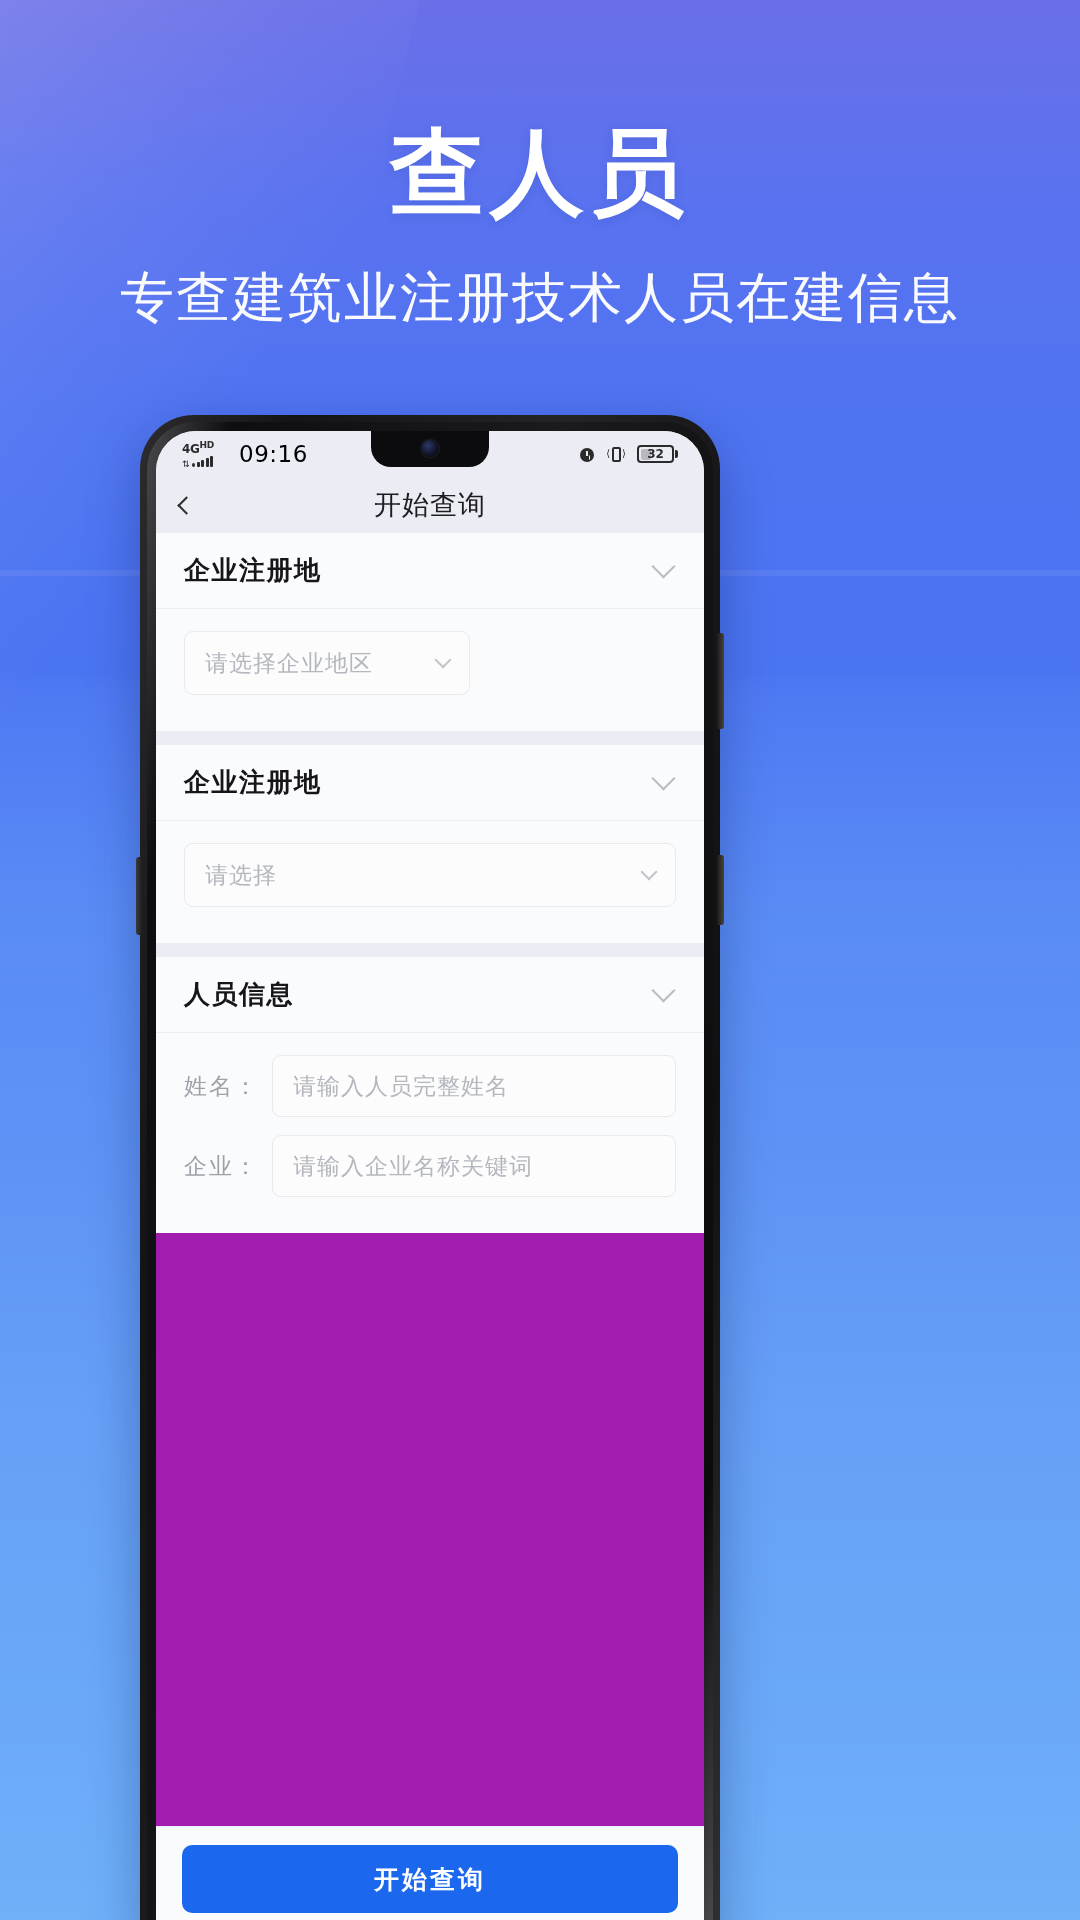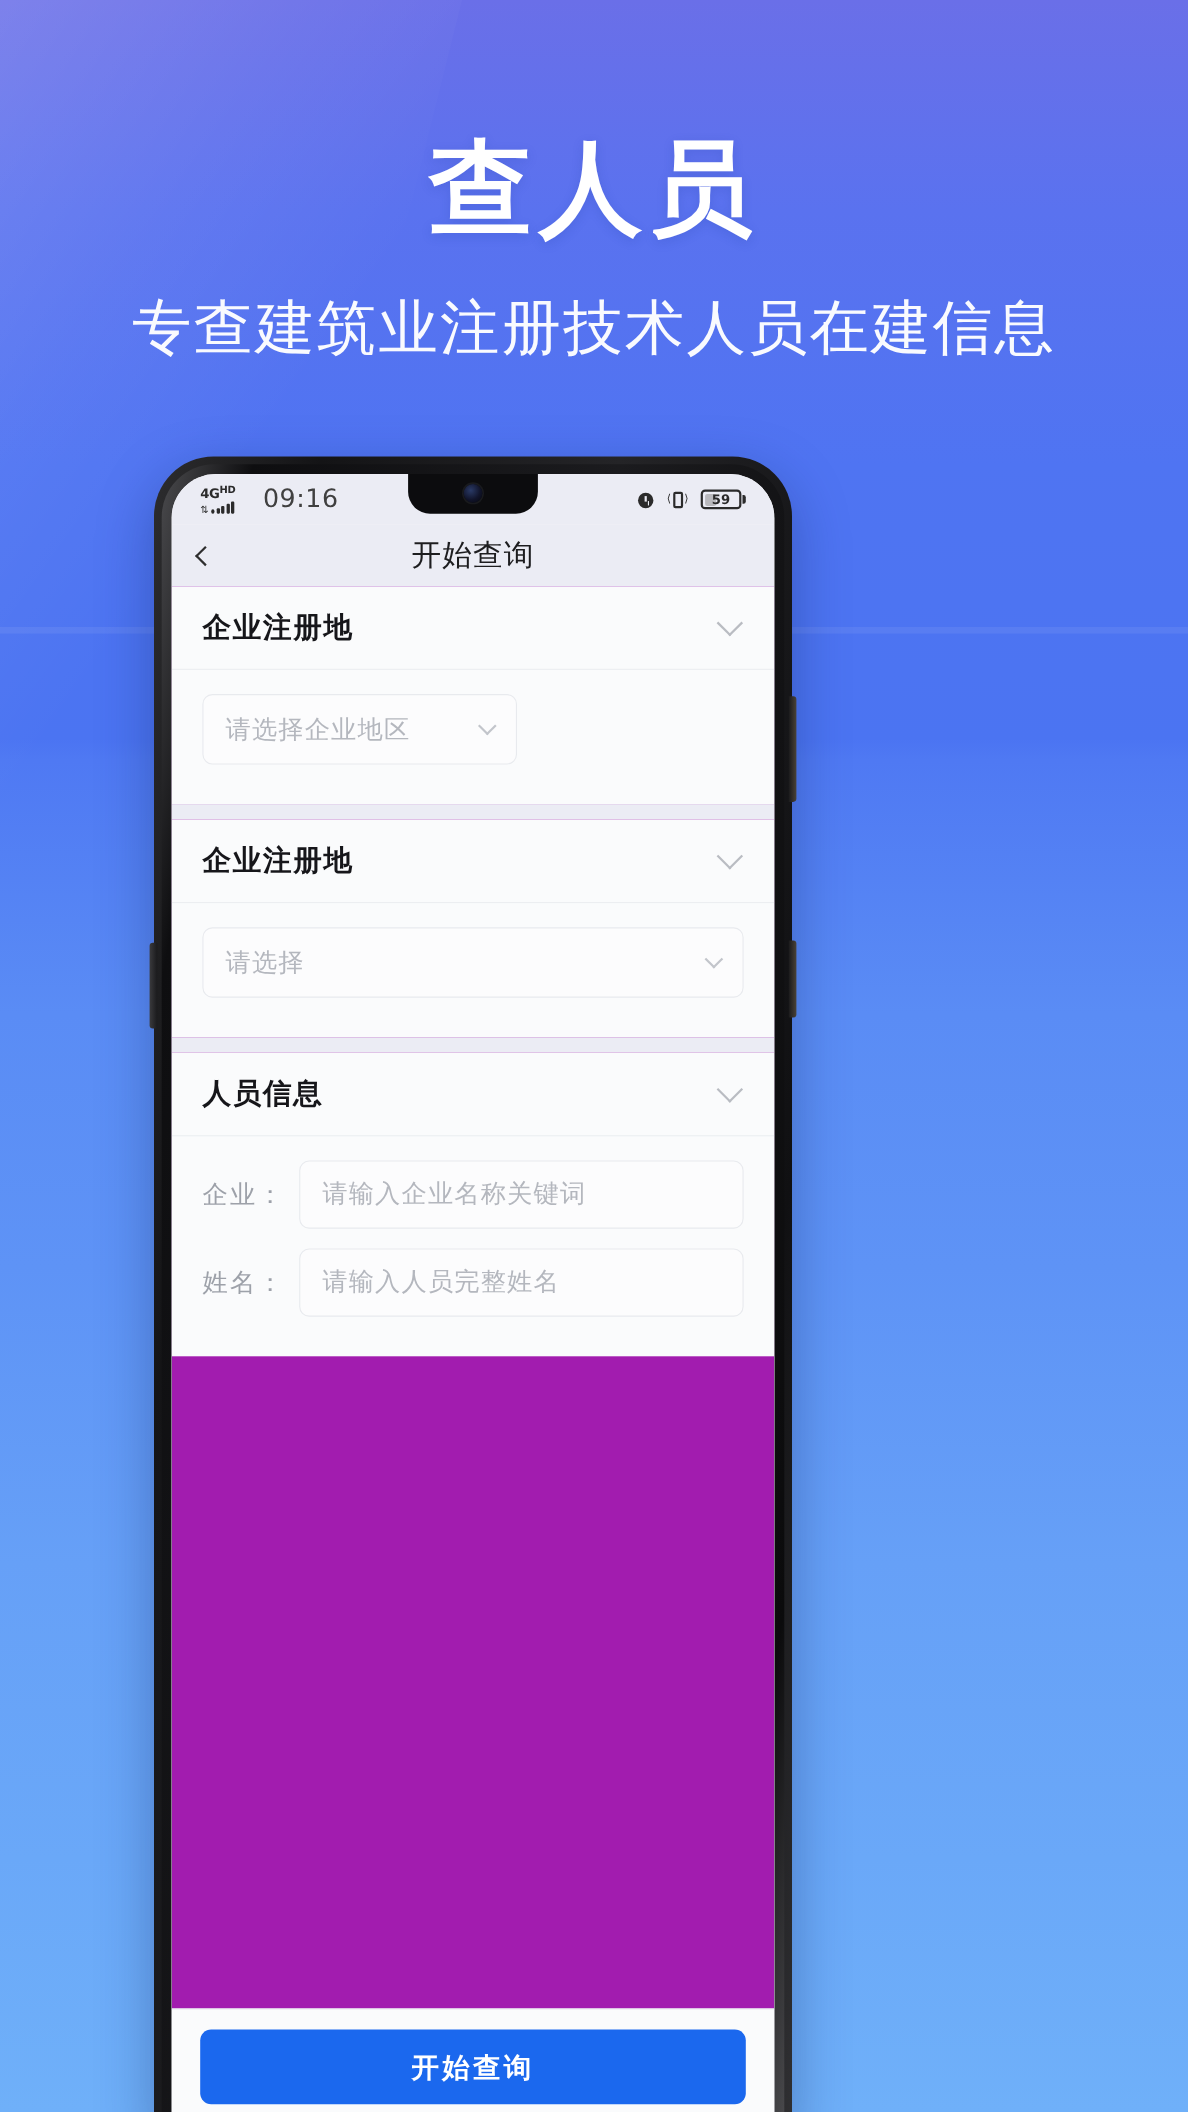--- a/index.html
+++ b/index.html
@@ -108,21 +108,21 @@
   .sig-top{ font-size:12px; font-weight:bold; color:#2b2b2b; letter-spacing:-.3px; }
   .sig-top sup{ font-size:9px; }
   .sig-bars{ display:flex; align-items:flex-end; gap:1.5px; margin-top:1px; }
   .sig-arrows{ font-size:9px; color:#2b2b2b; line-height:6px; margin-right:1px; }
   .sig-bars i{ display:block; width:3px; background:#2b2b2b; border-radius:1px; }
   .sig-bars i:nth-child(2){ height:4px; border-radius:50%; width:3px;}
   .sig-bars i:nth-child(3){ height:5px; }
   .sig-bars i:nth-child(4){ height:7px; }
   .sig-bars i:nth-child(5){ height:9px; }
   .sig-bars i:nth-child(6){ height:11px; }
-  .sb-time{ font-size:23px; color:#404040; font-weight:normal; letter-spacing:.5px; }
+  .sb-time{ font-size:23px; color:#000000; font-weight:normal; letter-spacing:.5px; }
   .sb-right{ display:flex; align-items:center; gap:11px; }
   .ico-alarm{ width:16px; height:16px; position:relative; }
   .ico-alarm:before{ content:""; position:absolute; left:1px; top:2px; width:14px; height:14px;
     border-radius:50%; background:#2b2b2b; }
   .ico-alarm:after{ content:""; position:absolute; left:7px; top:5px; width:1.5px; height:5px;
     background:#ebecf4; box-shadow:2.5px 4px 0 -0.5px #ebecf4; }
   .ico-vib{ display:flex; align-items:center; gap:1.5px; }
   .ico-vib .w{ font-size:10px; color:#2b2b2b; line-height:1; }
   .ico-vib .ph{ width:9px; height:15px; border:2px solid #2b2b2b; border-radius:2px; }
   .ico-batt{ display:flex; align-items:center; }
@@ -274,21 +274,21 @@
       <div class="sb-right">
         <div class="ico-alarm"></div>
         <div class="ico-vib">
           <span class="w">⟨</span>
             <span class="ph"></span>
             <span class="w">⟩</span>
         </div>
         <div class="ico-batt">
           <div class="body">
             <div class="fill"></div>
-            <div class="lvl">59</div>
+            <div class="lvl">32</div>
           </div>
           <div class="cap"></div>
         </div>
       </div>
     </div>
 
     <div class="app-header">
       <div class="back-btn">
         <div class="back-chev"></div>
       </div>
@@ -325,32 +325,32 @@
           </div>
         </div>
         <div class="gap"></div>
 
         <div class="card">
           <div class="sec-head">
             <span class="sec-title">人员信息</span>
             <span class="chev-down"></span>
           </div>
           <div class="sec-body">
+            <div class="field-row">
+              <span class="field-label">姓名：</span>
+              <label class="field-input">
+                <input type="text" placeholder="请输入人员完整姓名" style="">
+              </label>
+            </div>
             <div class="field-row">
               <span class="field-label">企业：</span>
               <label class="field-input">
                 <input type="text" placeholder="请输入企业名称关键词" style="">
               </label>
             </div>
-            <div class="field-row">
-              <span class="field-label">姓名：</span>
-              <label class="field-input">
-                <input type="text" placeholder="请输入人员完整姓名" style="">
-              </label>
-            </div>
           </div>
         </div>
       </div>
 
       <div class="bottom-bar">
         <div class="btn-search">开始查询</div>
       </div>
     </div>
 
   </div>

